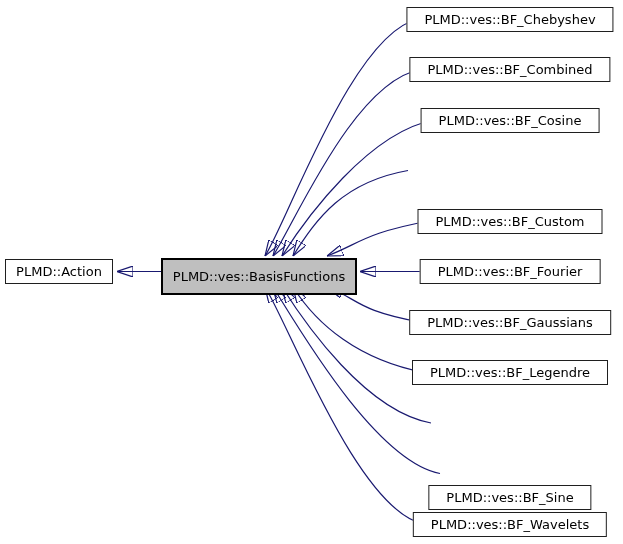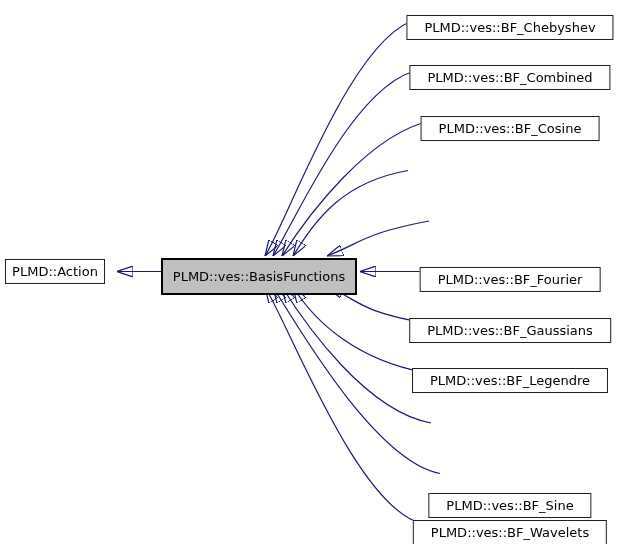--- a/index.html
+++ b/index.html
@@ -38,26 +38,25 @@
     align-items: center;
     justify-content: center;
     white-space: nowrap;
     height: 25px;
     cursor: pointer;
   }
   .node.derived {
     left: 510px;
     transform: translateX(-50%);
     padding: 0 17px;
-    margin-top: 8px;
   }
   .node.base {
     left: 5px;
     top: 259px;
-    width: 100px;
+    width: 108px;
   }
   .node.focus {
     left: 161px;
     top: 258px;
     width: 196px;
     height: 37px;
     background: #bfbfbf;
     border: 2px solid #000000;
   }
 </style>
@@ -96,20 +95,23 @@
 
   <div class="node derived" style="top:6.5px">
     <span>PLMD::ves::BF_Chebyshev</span>
   </div>
   <div class="node derived" style="top:57px">
     <span>PLMD::ves::BF_Combined</span>
   </div>
   <div class="node derived" style="top:107.5px">
     <span>PLMD::ves::BF_Cosine</span>
   </div>
+  <div class="node derived" style="top:208.5px">
+    <span>PLMD::ves::BF_Custom</span>
+  </div>
   <div class="node derived" style="top:259px">
     <span>PLMD::ves::BF_Fourier</span>
   </div>
   <div class="node derived" style="top:360px">
     <span>PLMD::ves::BF_Legendre</span>
   </div>
   <div class="node derived" style="top:309.5px">
     <span>PLMD::ves::BF_Gaussians</span>
   </div>
   <div class="node derived" style="top:485px">

